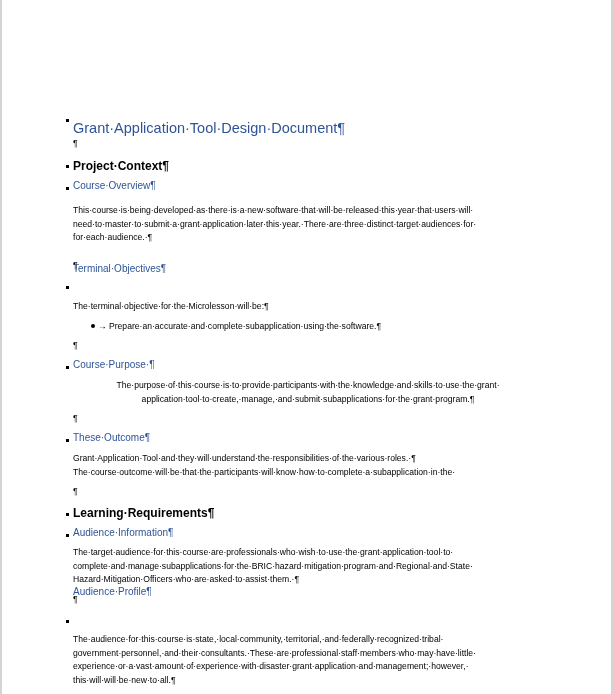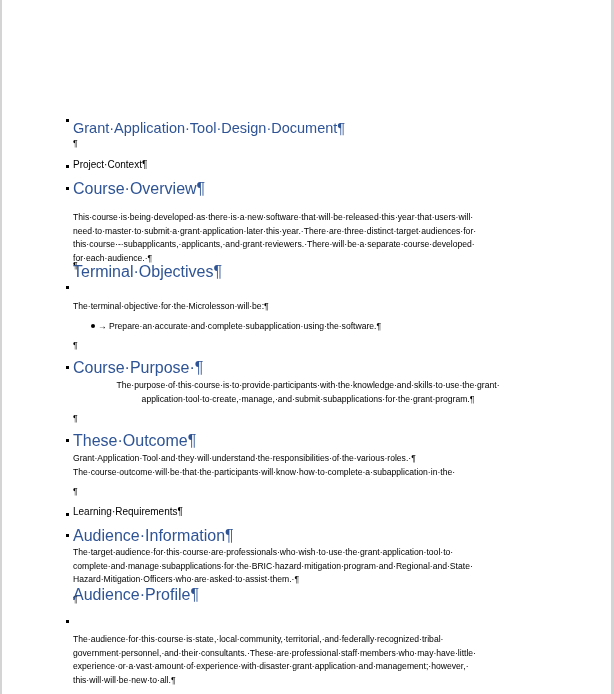--- a/index.html
+++ b/index.html
@@ -15,22 +15,22 @@
     position: absolute; left: 0; top: 0; width: 611px; height: 694px; margin-top: 40px;
   }
   .content { position: absolute; left: 73px; top: 0; width: 470px; }
   .blk { position: absolute; left: 0; white-space: nowrap; }
   .mark {
     position: absolute; left: -7px; width: 3px; height: 3px; background: #000;
   }
   .title {
     font-size: 14.5px; color: #2F5496; letter-spacing: 0px;
   }
-  .h1 { font-size: 10px; font-weight: normal; color: #000; }
-  .h2 { font-size: 16px; color: #2F5496; }
+  .h1 { font-size: 12px; font-weight: bold; color: #000; }
+  .h2 { font-size: 10px; color: #2F5496; }
   .body { font-size: 8.6px; color: #000; line-height: 13.5px; white-space: normal; width: 470px; }
   .pil { font-size: 8.6px; color: #000; }
   .bullet-item { font-size: 8.6px; color: #000; }
   .bullet-dot { display: inline-block; width: 4px; height: 4px; border-radius: 50%; background: #000; vertical-align: middle; margin-right: 3px; position: relative; top: -1px;}
 </style>
 </head>
 <body>
 
 <div class="page-edge-left"></div>
 <div class="page-edge-right"></div>
@@ -40,24 +40,23 @@
 
     <div class="mark" style="top:79px;"></div>
     <div class="blk title" style="top:80px;">Grant·Application·Tool·Design·Document¶</div>
     <div class="blk pil" style="top:98px;">¶</div>
 
     <div class="mark" style="top:125px;"></div>
     <div class="blk h1" style="top:119px;">Project·Context¶</div>
 
     <div class="mark" style="top:147px;"></div>
     <div class="blk h2" style="top:140px;">Course·Overview¶</div>
-    <div class="blk body" style="top:171px;">
+    <div class="blk body" style="top:164px;">
       <div>This·course·is·being·developed·as·there·is·a·new·software·that·will·be·released·this·year·that·users·will·</div>
       <div>need·to·master·to·submit·a·grant·application·later·this·year.·There·are·three·distinct·target·audiences·for·</div>
-      <div>this·course·-·subapplicants,·applicants,·and·grant·reviewers.·There·will·be·a·separate·course·developed·</div>
       <div>for·each·audience.·¶</div>
     </div>
     <div class="blk pil" style="top:220px;">¶</div>
 
     <div class="mark" style="top:246px;"></div>
     <div class="blk h2" style="top:223px;">Terminal·Objectives¶</div>
     <div class="blk bullet-item" style="top:261px;">The·terminal·objective·for·the·Microlesson·will·be:¶</div>
     <div class="blk bullet-item" style="top:281px; left:18px;">
       <span class="bullet-dot"></span><span>→ Prepare·an·accurate·and·complete·subapplication·using·the·software.¶</span>
     </div>

